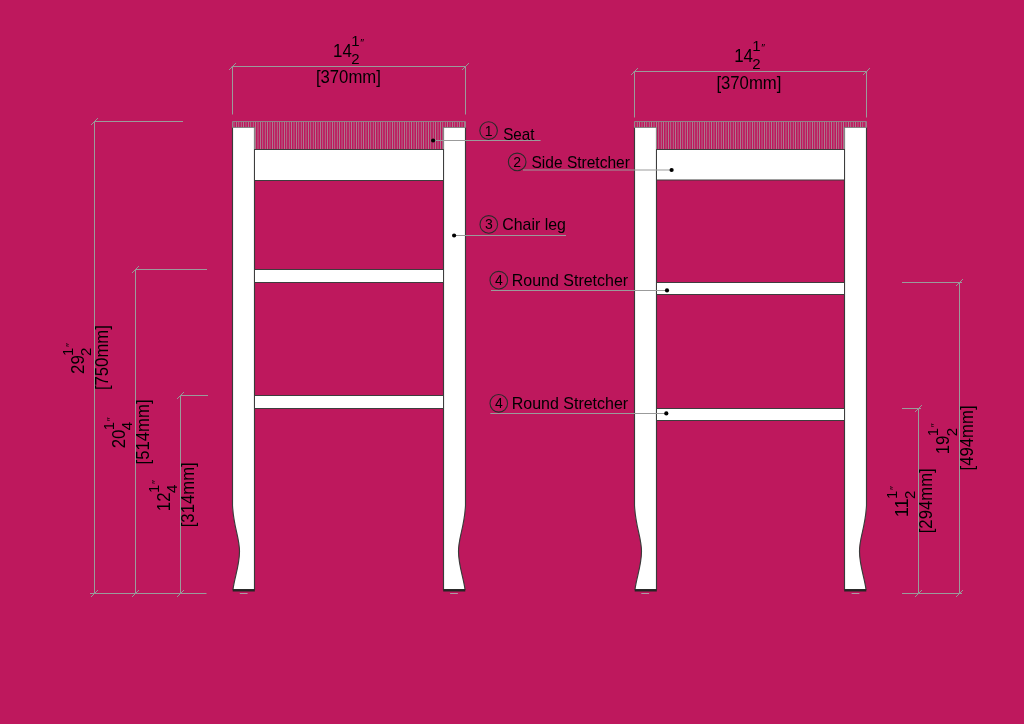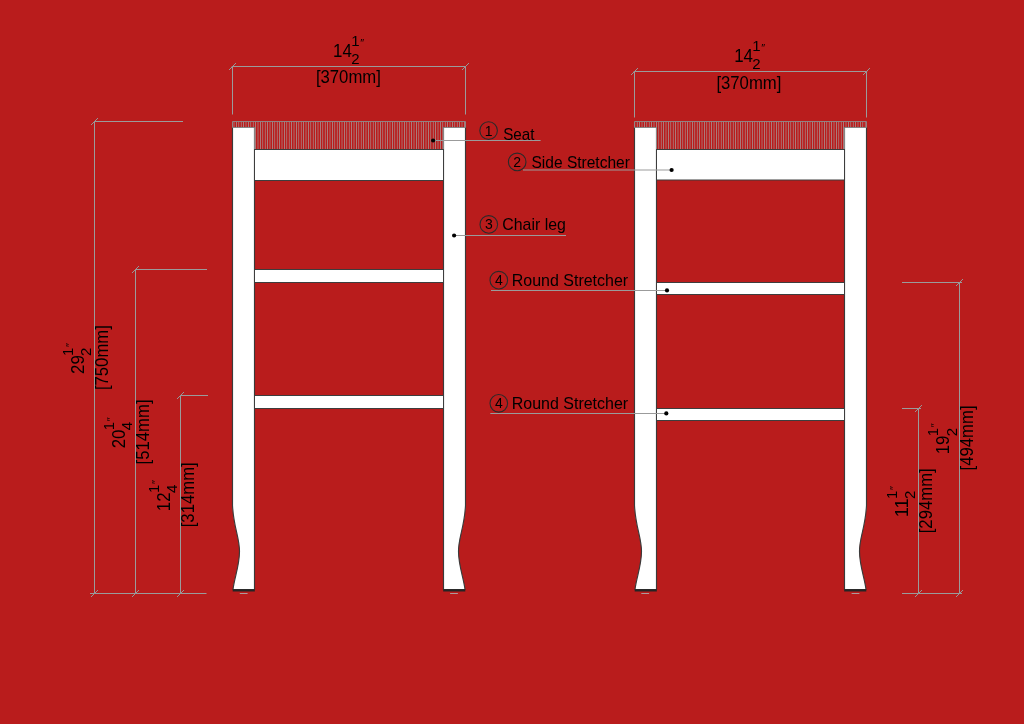--- a/index.html
+++ b/index.html
@@ -1,16 +1,16 @@
 <!DOCTYPE html>
 <html><head>
 <meta charset="utf-8">
 <style>
   html,body{margin:0;padding:0;background:#ffffff;}
-  #page{position:relative;width:1024px;height:724px;background:#b91c1c;overflow:hidden;}
+  #page{position:relative;width:1024px;height:724px;background:#be185d;overflow:hidden;}
   svg text{font-family:"Liberation Sans", sans-serif;fill:#000;}
 </style>
 </head>
 <body>
 <div id="page">
 <svg width="1024" height="724" viewBox="0 0 1024 724">
 <defs>
 <pattern id="hatch" width="2.4" height="8" patternUnits="userSpaceOnUse">
 <line x1="1.2" y1="0" x2="1.2" y2="8" stroke="#a4a4a4" stroke-width="0.7"></line>
 </pattern>

